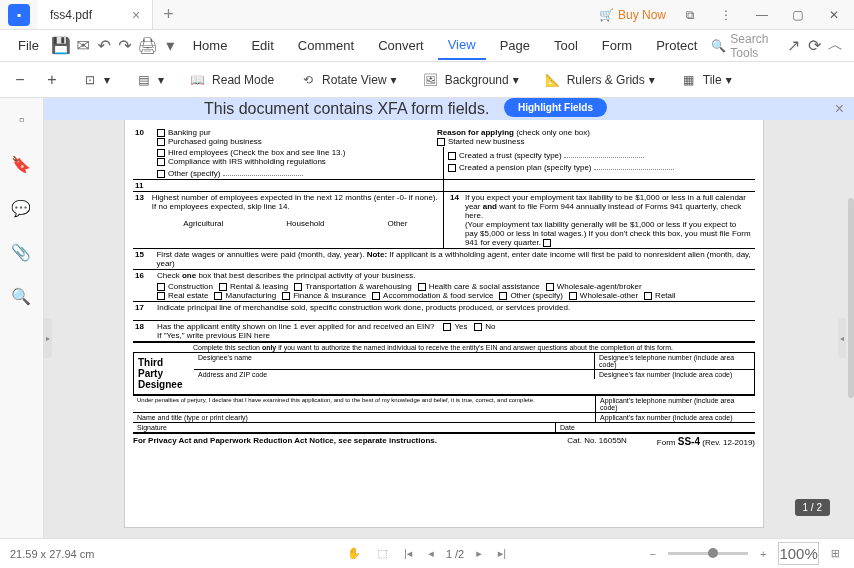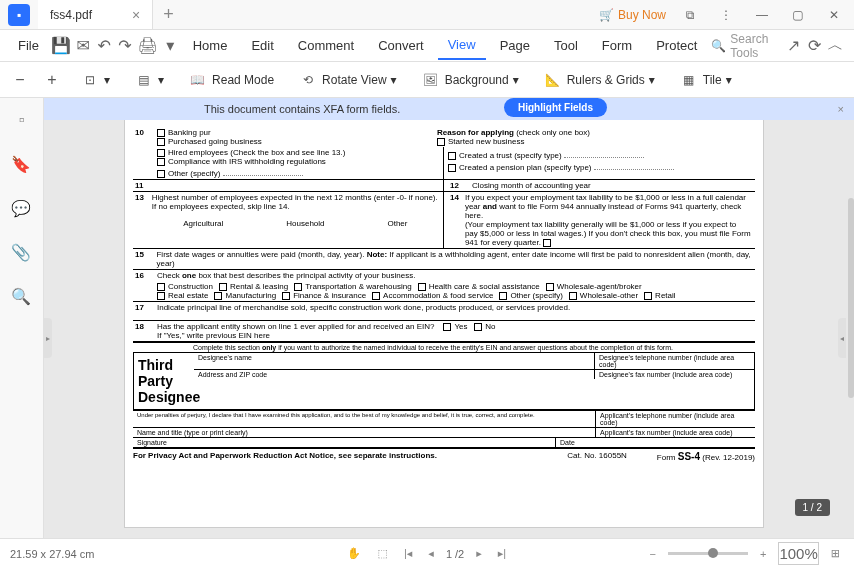--- a/index.html
+++ b/index.html
@@ -27,39 +27,39 @@
 .toolbar { height: 36px; background: #fff; display: flex; align-items: center; padding: 0 10px; border-bottom: 1px solid #e0e0e0; gap: 12px; }
 .tool-btn { display: flex; align-items: center; gap: 4px; font-size: 12px; color: #333; padding: 4px 6px; cursor: pointer; }
 .tool-icon { width: 20px; height: 20px; display: flex; align-items: center; justify-content: center; color: #555; }
 
 
 .main { display: flex; height: 440px; }
 .sidebar { width: 44px; background: #f8f8f8; border-right: 1px solid #e0e0e0; display: flex; flex-direction: column; align-items: center; padding-top: 10px; gap: 20px; }
 .side-icon { width: 24px; height: 24px; color: #888; cursor: pointer; display:flex; align-items:center; justify-content:center; }
 
 .content { flex: 1; background: #e8e8e8; position: relative; overflow: hidden; }
-.banner { position: absolute; top: 0; left: 0; right: 0; height: 22px; background: #d4e2ff; display: flex; align-items: center; padding: 0 20px; font-size: 11px; color: #333; z-index: 5; }
+.banner { position: absolute; top: 0; left: 0; right: 0; height: 22px; background: #d4e2ff; display: flex; align-items: center; padding: 0 20px; font-size: 16px; color: #333; z-index: 5; }
 .banner-close { position: absolute; right: 10px; color: #888; cursor: pointer; }
 .highlight-pill { position: absolute; top: 0px; left: 460px; background: #2970ff; color: #fff; font-size: 10px; font-weight: bold; padding: 4px 14px; border-radius: 12px; z-index: 6; }
 
 .page { position: absolute; top: 0; left: 80px; width: 640px; height: 430px; background: #fff; border: 1px solid #ccc; padding: 28px 8px 8px 8px; font-size: 8px; color: #000; overflow: hidden; }
 .page-badge { position: absolute; bottom: 22px; right: 24px; background: #555; color: #fff; font-size: 10px; padding: 3px 8px; border-radius: 3px; }
 
 
 .form-row { display: flex; border-top: 1px solid #000; }
 .form-num { width: 20px; font-weight: bold; padding: 1px 2px; }
 .form-cell { padding: 1px 4px; }
 .cb { display: inline-block; width: 8px; height: 8px; border: 1px solid #000; margin-right: 3px; vertical-align: middle; }
 .input-line { display: inline-block; border-bottom: 1px dotted #888; min-width: 80px; height: 10px; }
 .two-col { display: flex; }
 .col-l { width: 50%; border-right: 1px solid #000; }
 .col-r { width: 50%; padding-left: 4px; }
 .bold { font-weight: bold; }
 .designee-box { border: 1px solid #000; display: flex; }
-.designee-label { width: 60px; padding: 4px; font-weight: bold; font-size: 14px; }
+.designee-label { width: 60px; padding: 4px; font-weight: bold; font-size: 10px; }
 .designee-fields { flex: 1; }
 .designee-row { border-bottom: 1px solid #000; display: flex; }
 .designee-left { flex: 1; padding: 1px 4px; font-size: 7px; }
 .designee-right { width: 160px; border-left: 1px solid #000; padding: 1px 4px; font-size: 7px; }
 
 
 .statusbar { position: absolute; bottom: 0; left: 0; right: 0; height: 30px; background: #fff; border-top: 1px solid #e0e0e0; display: flex; align-items: center; padding: 0 10px; font-size: 11px; color: #666; }
 .status-dims { }
 .page-nav { position: absolute; left: 50%; transform: translateX(-50%); display: flex; align-items: center; gap: 8px; }
 .nav-btn { color: #888; cursor: pointer; padding: 2px 4px; }
@@ -170,24 +170,20 @@
         <div class="col-r form-cell">
           <span class="cb"></span><span>Created a trust (specify type)</span> <span class="input-line"></span><br>
           <span class="cb"></span><span>Created a pension plan (specify type)</span> <span class="input-line"></span>
         </div>
       </div>
 
       <div class="form-row">
         <div class="col-l" style="display:flex;border-right:1px solid #000">
           <div class="form-num">11</div>
         </div>
-        <div class="col-r" style="display:flex">
-          <div class="form-num">12</div>
-          <div class="form-cell">Closing month of accounting year</div>
-        </div>
       </div>
 
       <div class="form-row">
         <div class="col-l" style="display:flex;border-right:1px solid #000">
           <div class="form-num">13</div>
           <div class="form-cell">
             <span>Highest number of employees expected in the next 12 months (enter -0- if none). If no employees expected, skip line 14.</span>
             <div style="display:flex;justify-content:space-around;margin-top:8px">
               <span>Agricultural</span>
               <span>Household</span>

